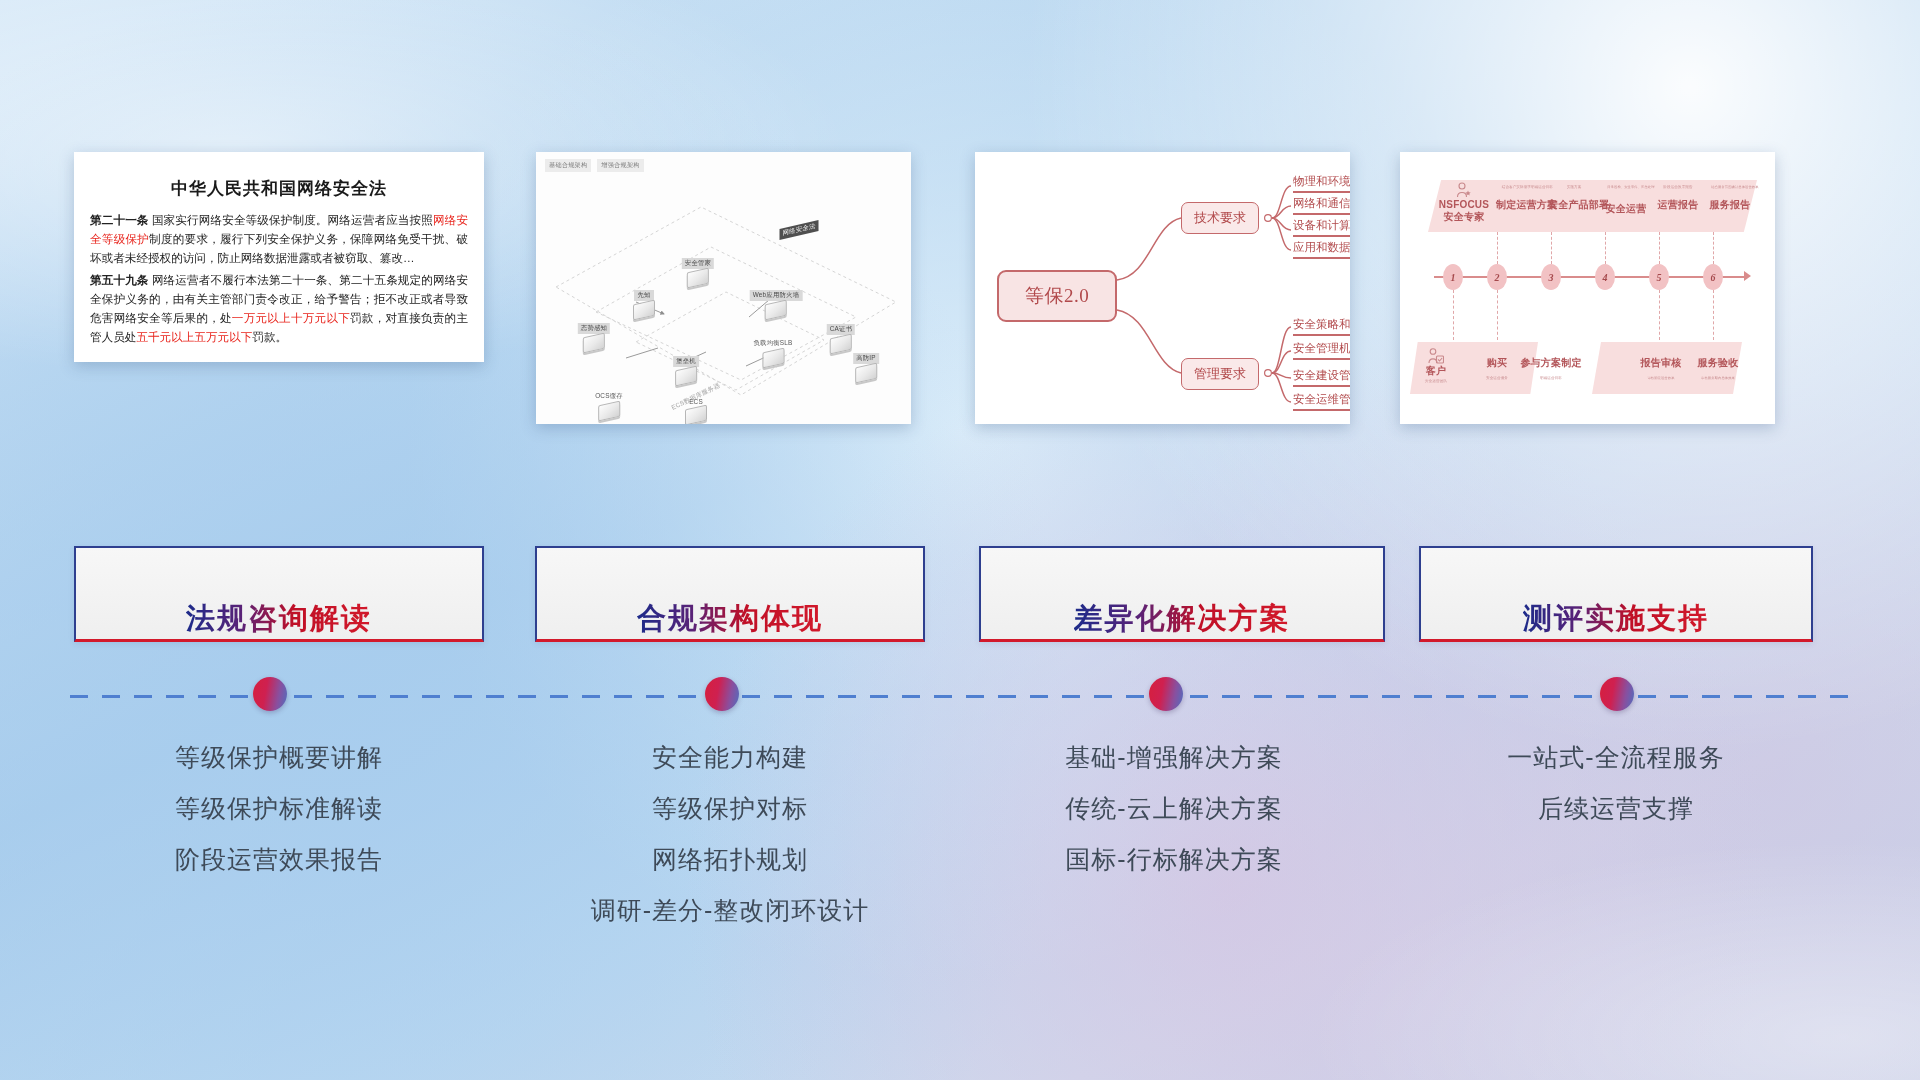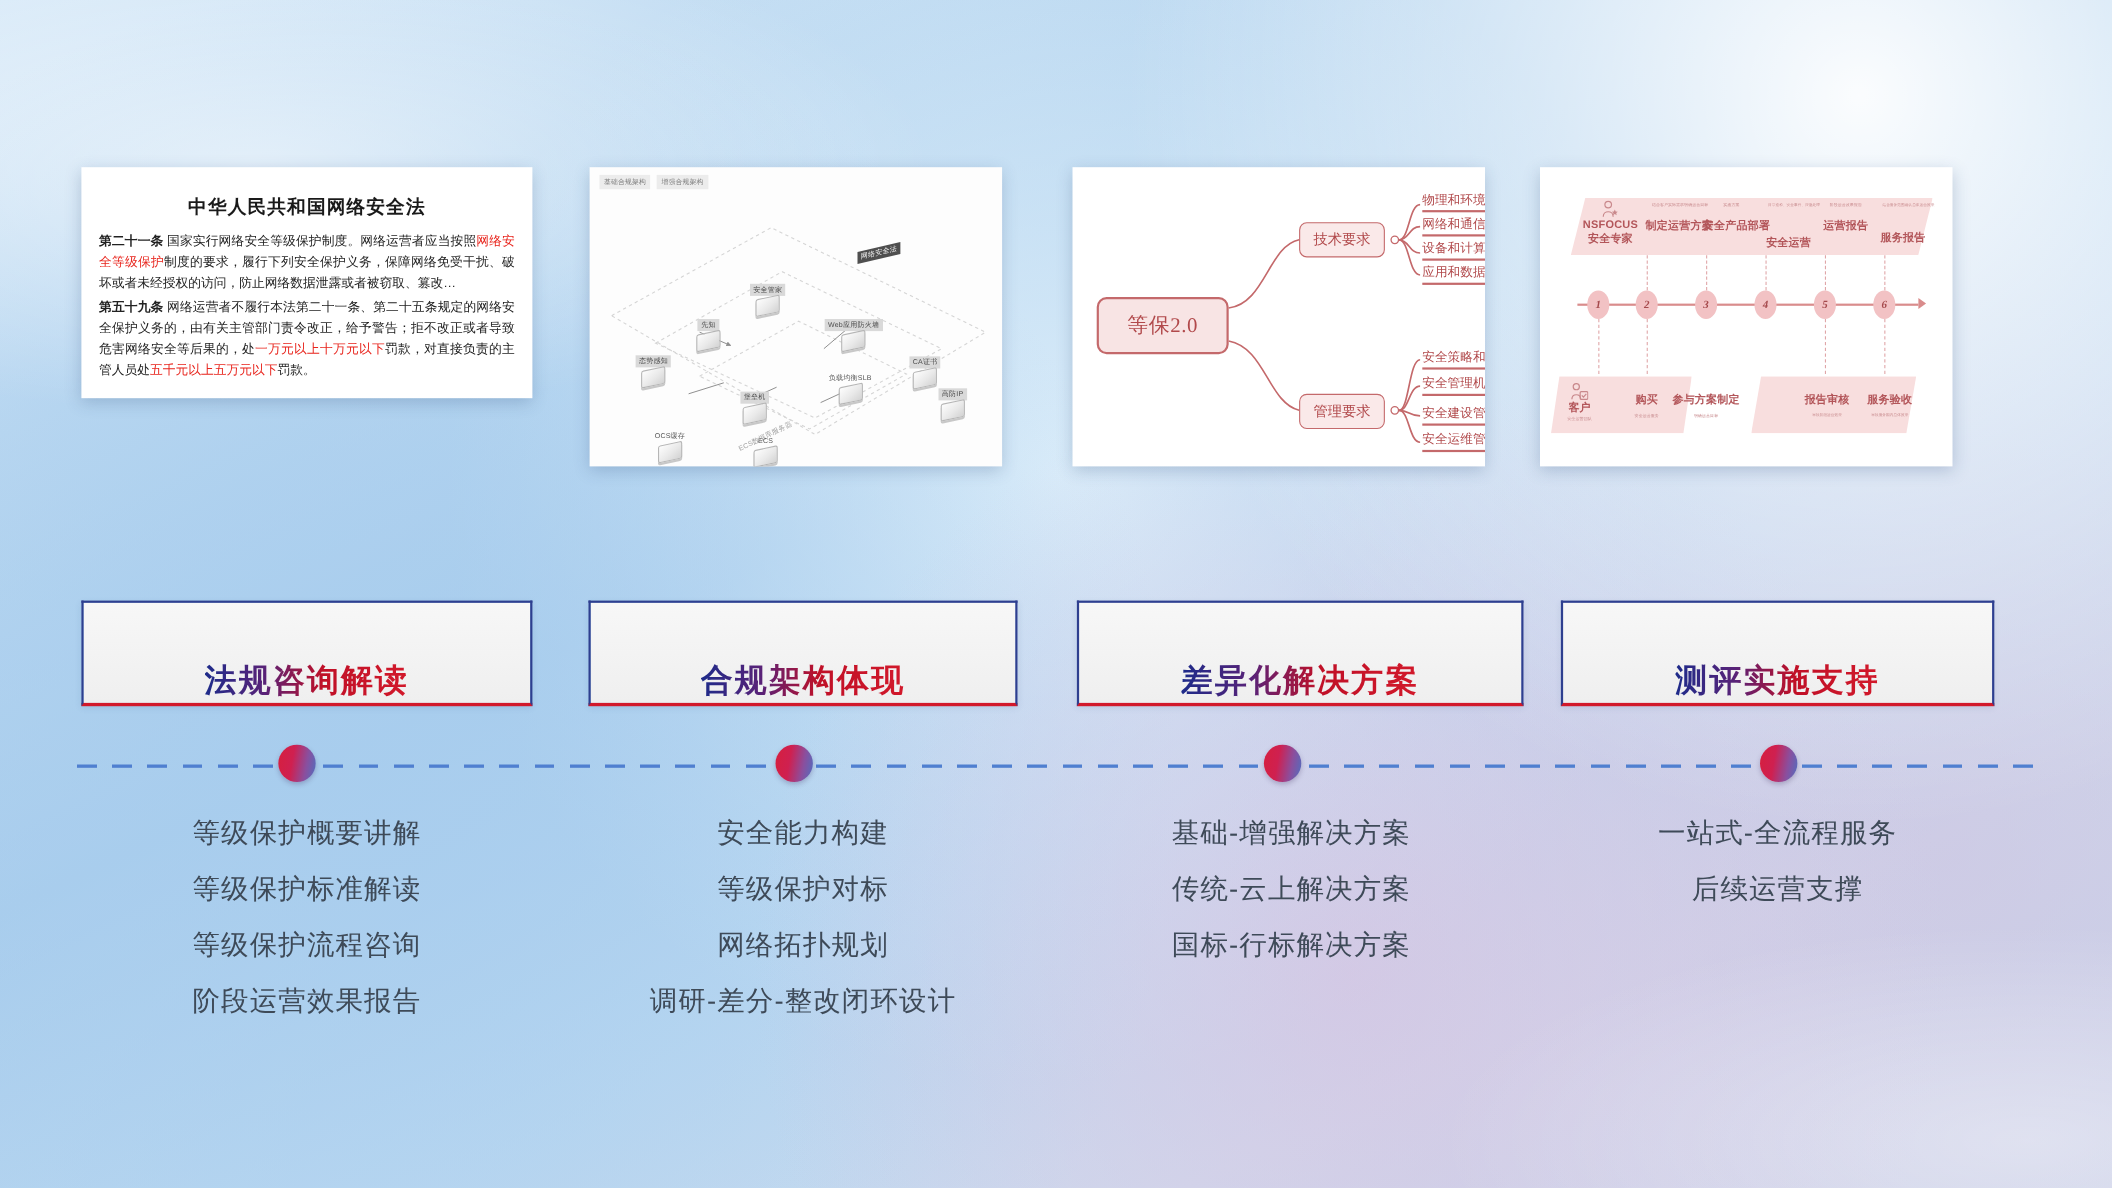--- a/index.html
+++ b/index.html
@@ -288,29 +288,29 @@
       <div style="text-align:center;width:52px">
         <div class="tl-small" style="transform:scale(.78)">结合客户实际需求明确运营目标</div>
         <div class="tl-big" style="margin-top:9px">制定运营方案</div>
       </div>
       <div style="text-align:center;width:52px">
         <div class="tl-small" style="transform:scale(.78)">实施方案</div>
         <div class="tl-big" style="margin-top:9px">安全产品部署</div>
       </div>
       <div style="text-align:center;width:52px">
         <div class="tl-small" style="transform:scale(.72)">日常巡检、安全事件、应急处理</div>
-        <div class="tl-big" style="margin-top:25px">安全运营</div>
+        <div class="tl-big" style="margin-top:13px">安全运营</div>
       </div>
       <div style="text-align:center;width:52px">
         <div class="tl-small" style="transform:scale(.78)">阶段运营效果报告</div>
         <div class="tl-big" style="margin-top:9px">运营报告</div>
       </div>
       <div style="text-align:center;width:52px">
         <div class="tl-small" style="transform:scale(.72)">结合服务范围确认总体运营效果</div>
-        <div class="tl-big" style="margin-top:20px">服务报告</div>
+        <div class="tl-big" style="margin-top:9px">服务报告</div>
       </div>
     </div>
 
     <div class="tl-stem" style="left:97px;top:80px;height:32px"></div>
     <div class="tl-stem" style="left:151px;top:80px;height:32px"></div>
     <div class="tl-stem" style="left:205px;top:80px;height:32px"></div>
     <div class="tl-stem" style="left:259px;top:80px;height:32px"></div>
     <div class="tl-stem" style="left:313px;top:80px;height:32px"></div>
     <div class="tl-stem" style="left:53px;top:138px;height:50px"></div>
     <div class="tl-stem" style="left:97px;top:138px;height:50px"></div>
@@ -375,21 +375,20 @@
 <div class="axis-dot" style="left:270px"></div>
 <div class="axis-dot" style="left:722px"></div>
 <div class="axis-dot" style="left:1166px"></div>
 <div class="axis-dot" style="left:1617px"></div>
 
 <div class="bullets">
 
   <div class="bullet-col" style="left:74px;width:410px">
     <div class="item">等级保护概要讲解</div>
     <div class="item">等级保护标准解读</div>
-    <div class="item">等级保护流程咨询</div>
     <div class="item">阶段运营效果报告</div>
   </div>
 
   <div class="bullet-col" style="left:535px;width:390px">
     <div class="item">安全能力构建</div>
     <div class="item">等级保护对标</div>
     <div class="item">网络拓扑规划</div>
     <div class="item">调研-差分-整改闭环设计</div>
   </div>
 

